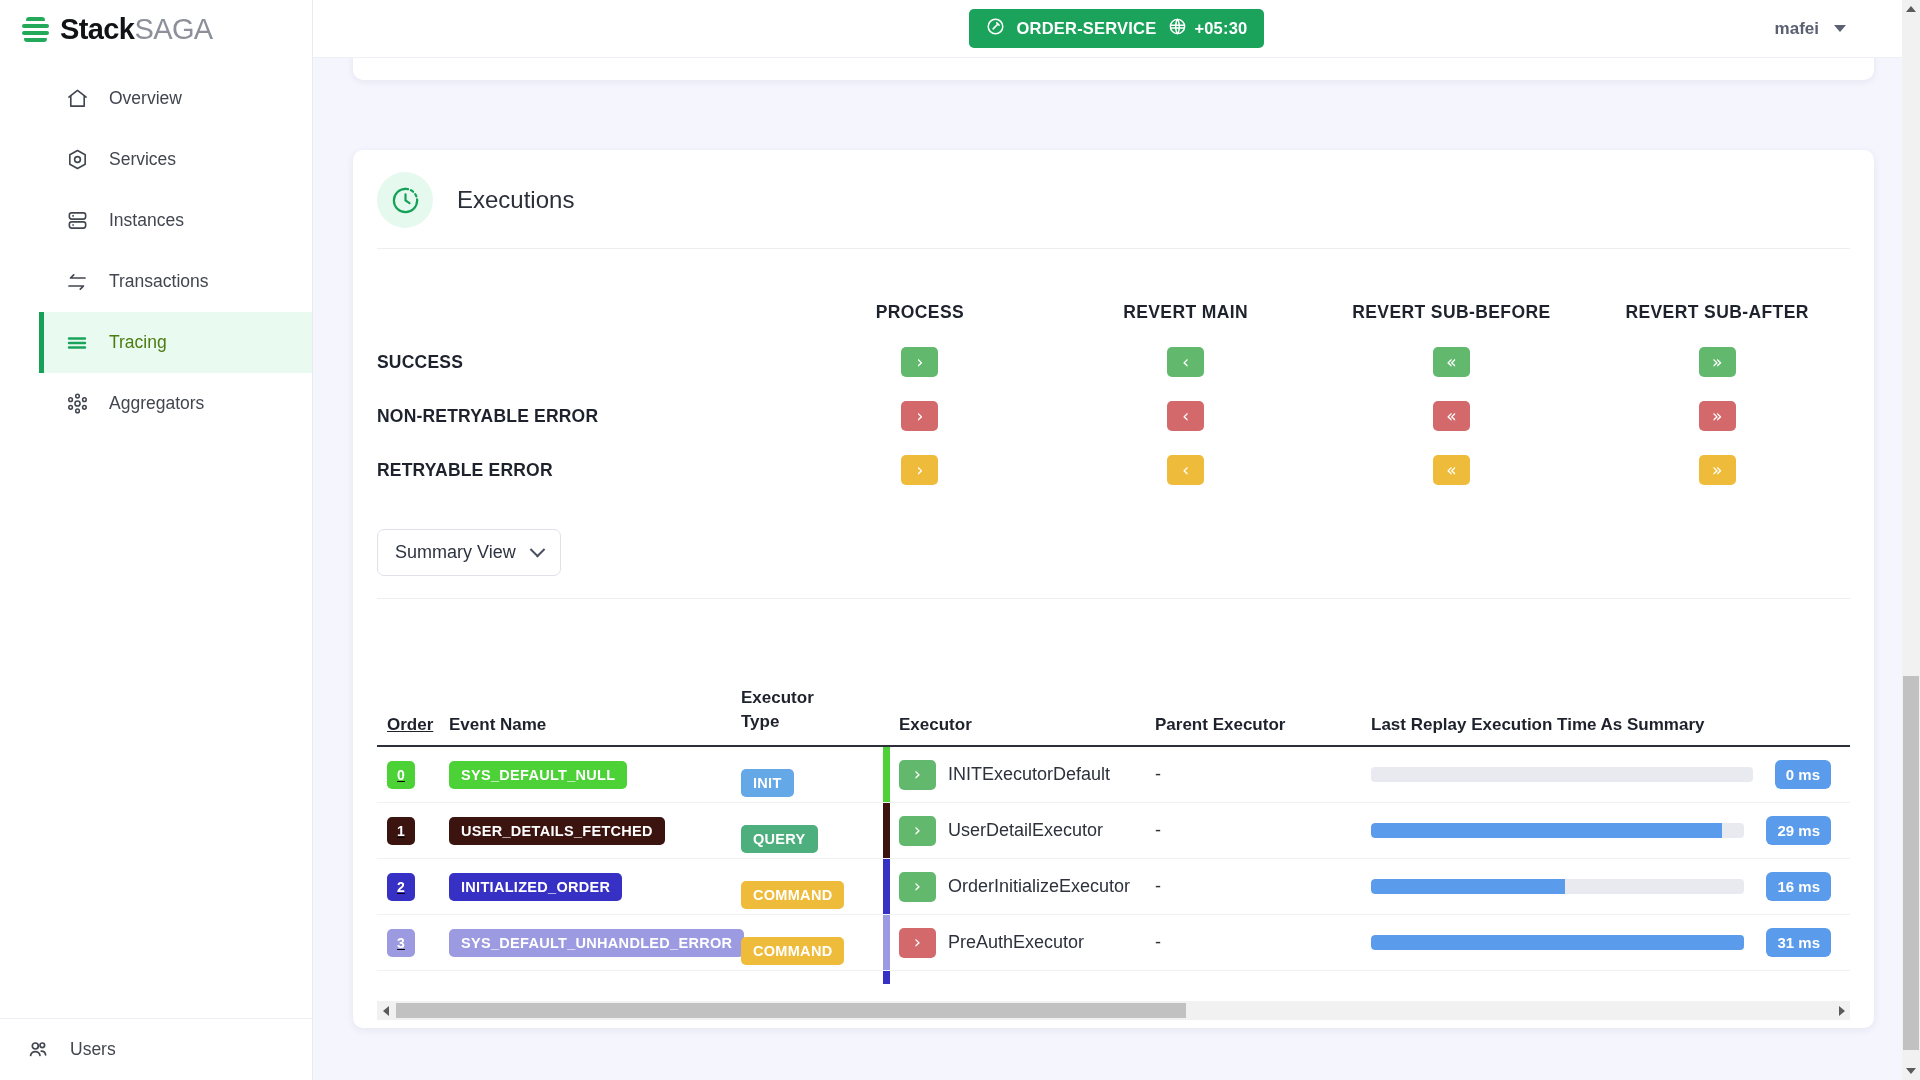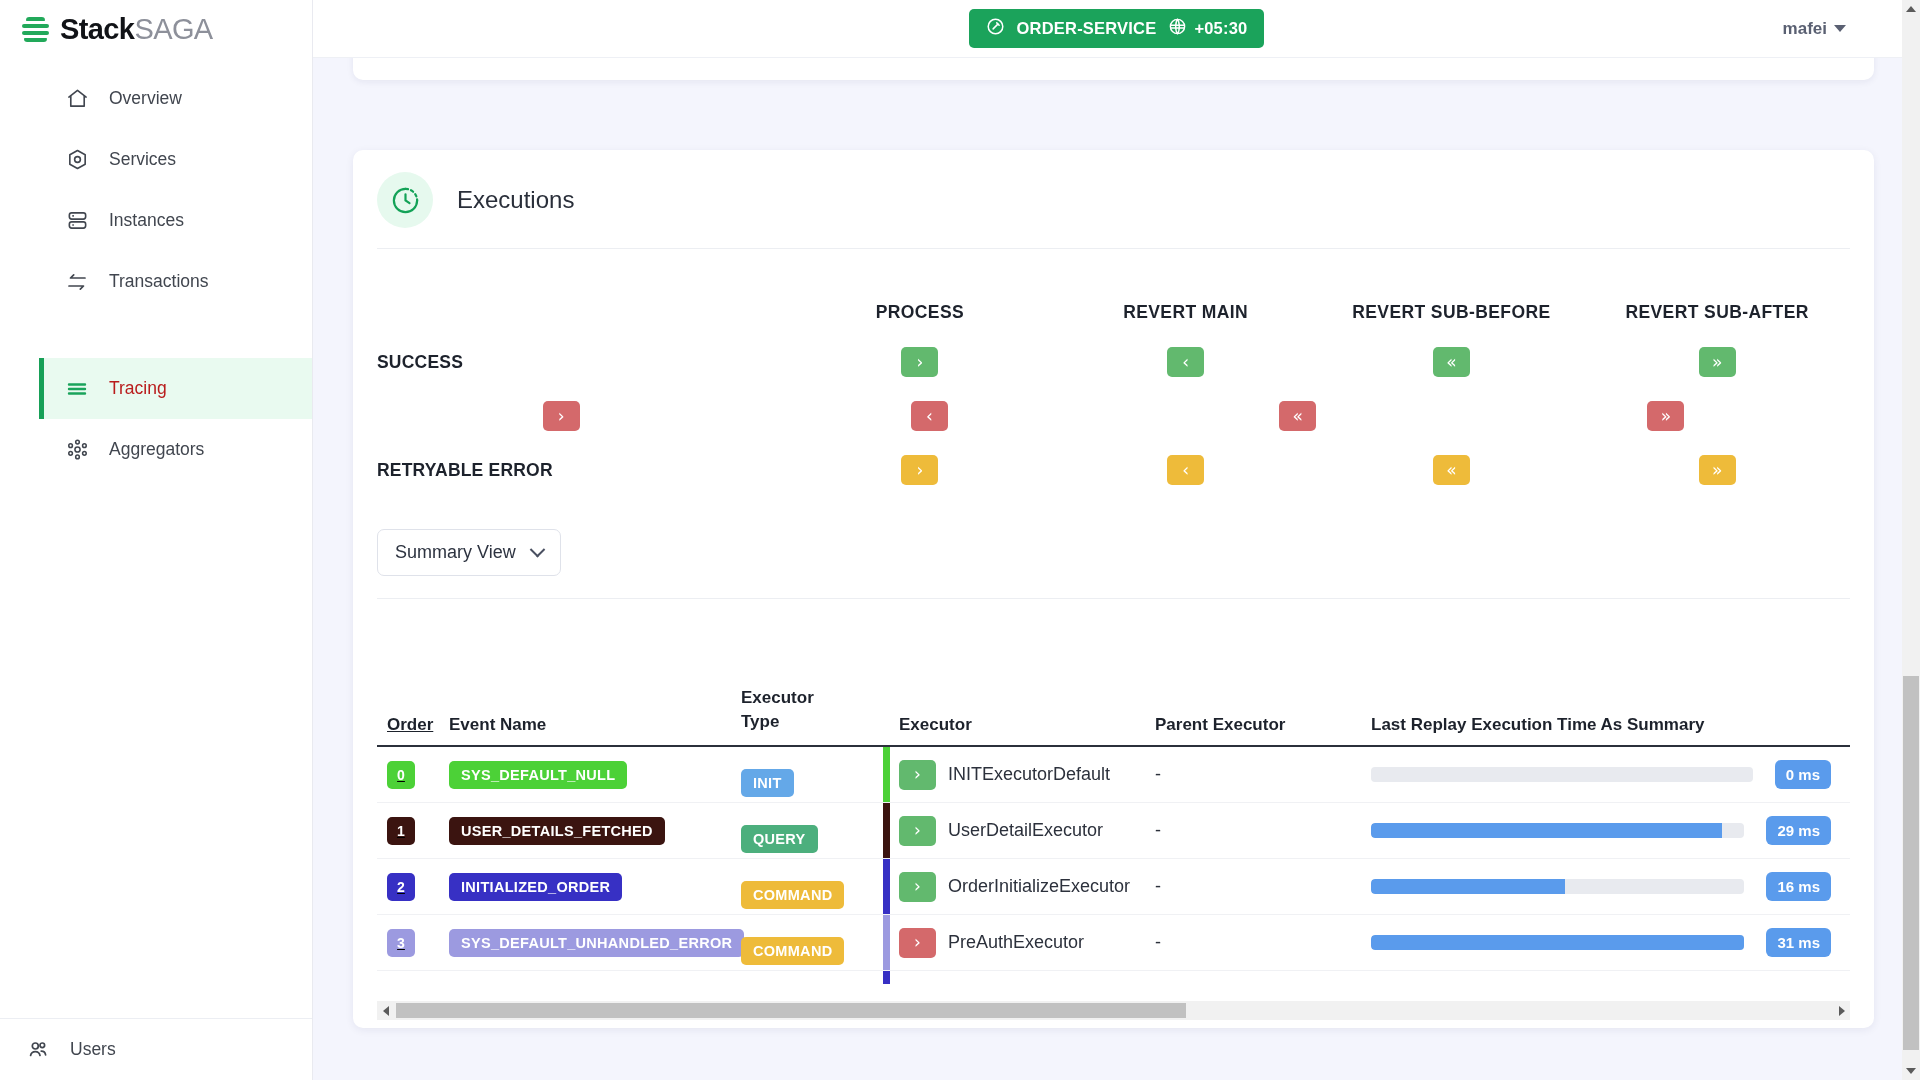--- a/index.html
+++ b/index.html
@@ -27,21 +27,21 @@
   .brand-text .b1 { font-weight: 700; color: #111317; }
   .brand-text .b2 { font-weight: 400; color: #8d909a; }
 
   .nav { margin-top: 10px; display: flex; flex-direction: column; padding-left: 39px; }
   .nav-item {
     height: 61px; display: flex; align-items: center; gap: 19px;
     padding-left: 25px; color: #41464f; font-size: 17.5px;
     position: relative; cursor: pointer;
   }
   .nav-item .ico { width: 26px; height: 26px; display: flex; align-items: center; justify-content: center; color: #41464f; }
-  .nav-item.active { background: #e9faf0; color: #b91c1c; margin-top: 46px; }
+  .nav-item.active { background: #e9faf0; color: #4d7c0f; }
   .nav-item.active .ico { color: #1aa35b; }
   .nav-item.active::before {
     content: ""; position: absolute; left: 0; top: 0; bottom: 0; width: 5px; background: #17a057;
   }
   .nav-spacer { flex: 1; }
   .nav-bottom { border-top: 1px solid #eceef3; }
 
   
   .main { flex: 1; height: 1080px; position: relative; background: #f4f5fd; overflow: hidden; }
 
@@ -51,21 +51,21 @@
     border-bottom: 1px solid #eef0f5; z-index: 5;
   }
   .service-pill {
     display: flex; align-items: center; gap: 12px;
     background: #1ba35b; color: #fff; border-radius: 5px;
     padding: 8px 17px; font-size: 16.5px; font-weight: 700; letter-spacing: .2px;
   }
   .service-pill .gl { display: flex; align-items: center; gap: 7px; }
   .user-menu {
     position: absolute; right: 74px; top: 50%; transform: translateY(-50%);
-    display: flex; align-items: center; gap: 7px;
+    display: flex; align-items: center; gap: 15px;
     color: #5a6072; font-size: 17px; font-weight: 700; cursor: pointer;
   }
   .caret { width: 0; height: 0; border-left: 6px solid transparent; border-right: 6px solid transparent; border-top: 7px solid #5a6072; }
 
   
   .partial-card {
     position: absolute; top: -40px; left: 40px; right: 46px; height: 120px;
     background: #fff; border-radius: 10px; box-shadow: 0 2px 7px rgba(30,35,80,.07);
   }
 
@@ -336,20 +336,21 @@
             </div>
           <div class="mcell">
               <div class="chip g">«</div>
             </div>
           <div class="mcell">
               <div class="chip g">»</div>
             </div>
         </div>
 
         <div class="mrow">
+          <div class="mlabel">NON-RETRYABLE ERROR</div>
           <div class="mcell">
               <div class="chip r">›</div>
             </div>
           <div class="mcell">
               <div class="chip r">‹</div>
             </div>
           <div class="mcell">
               <div class="chip r">«</div>
             </div>
           <div class="mcell">

